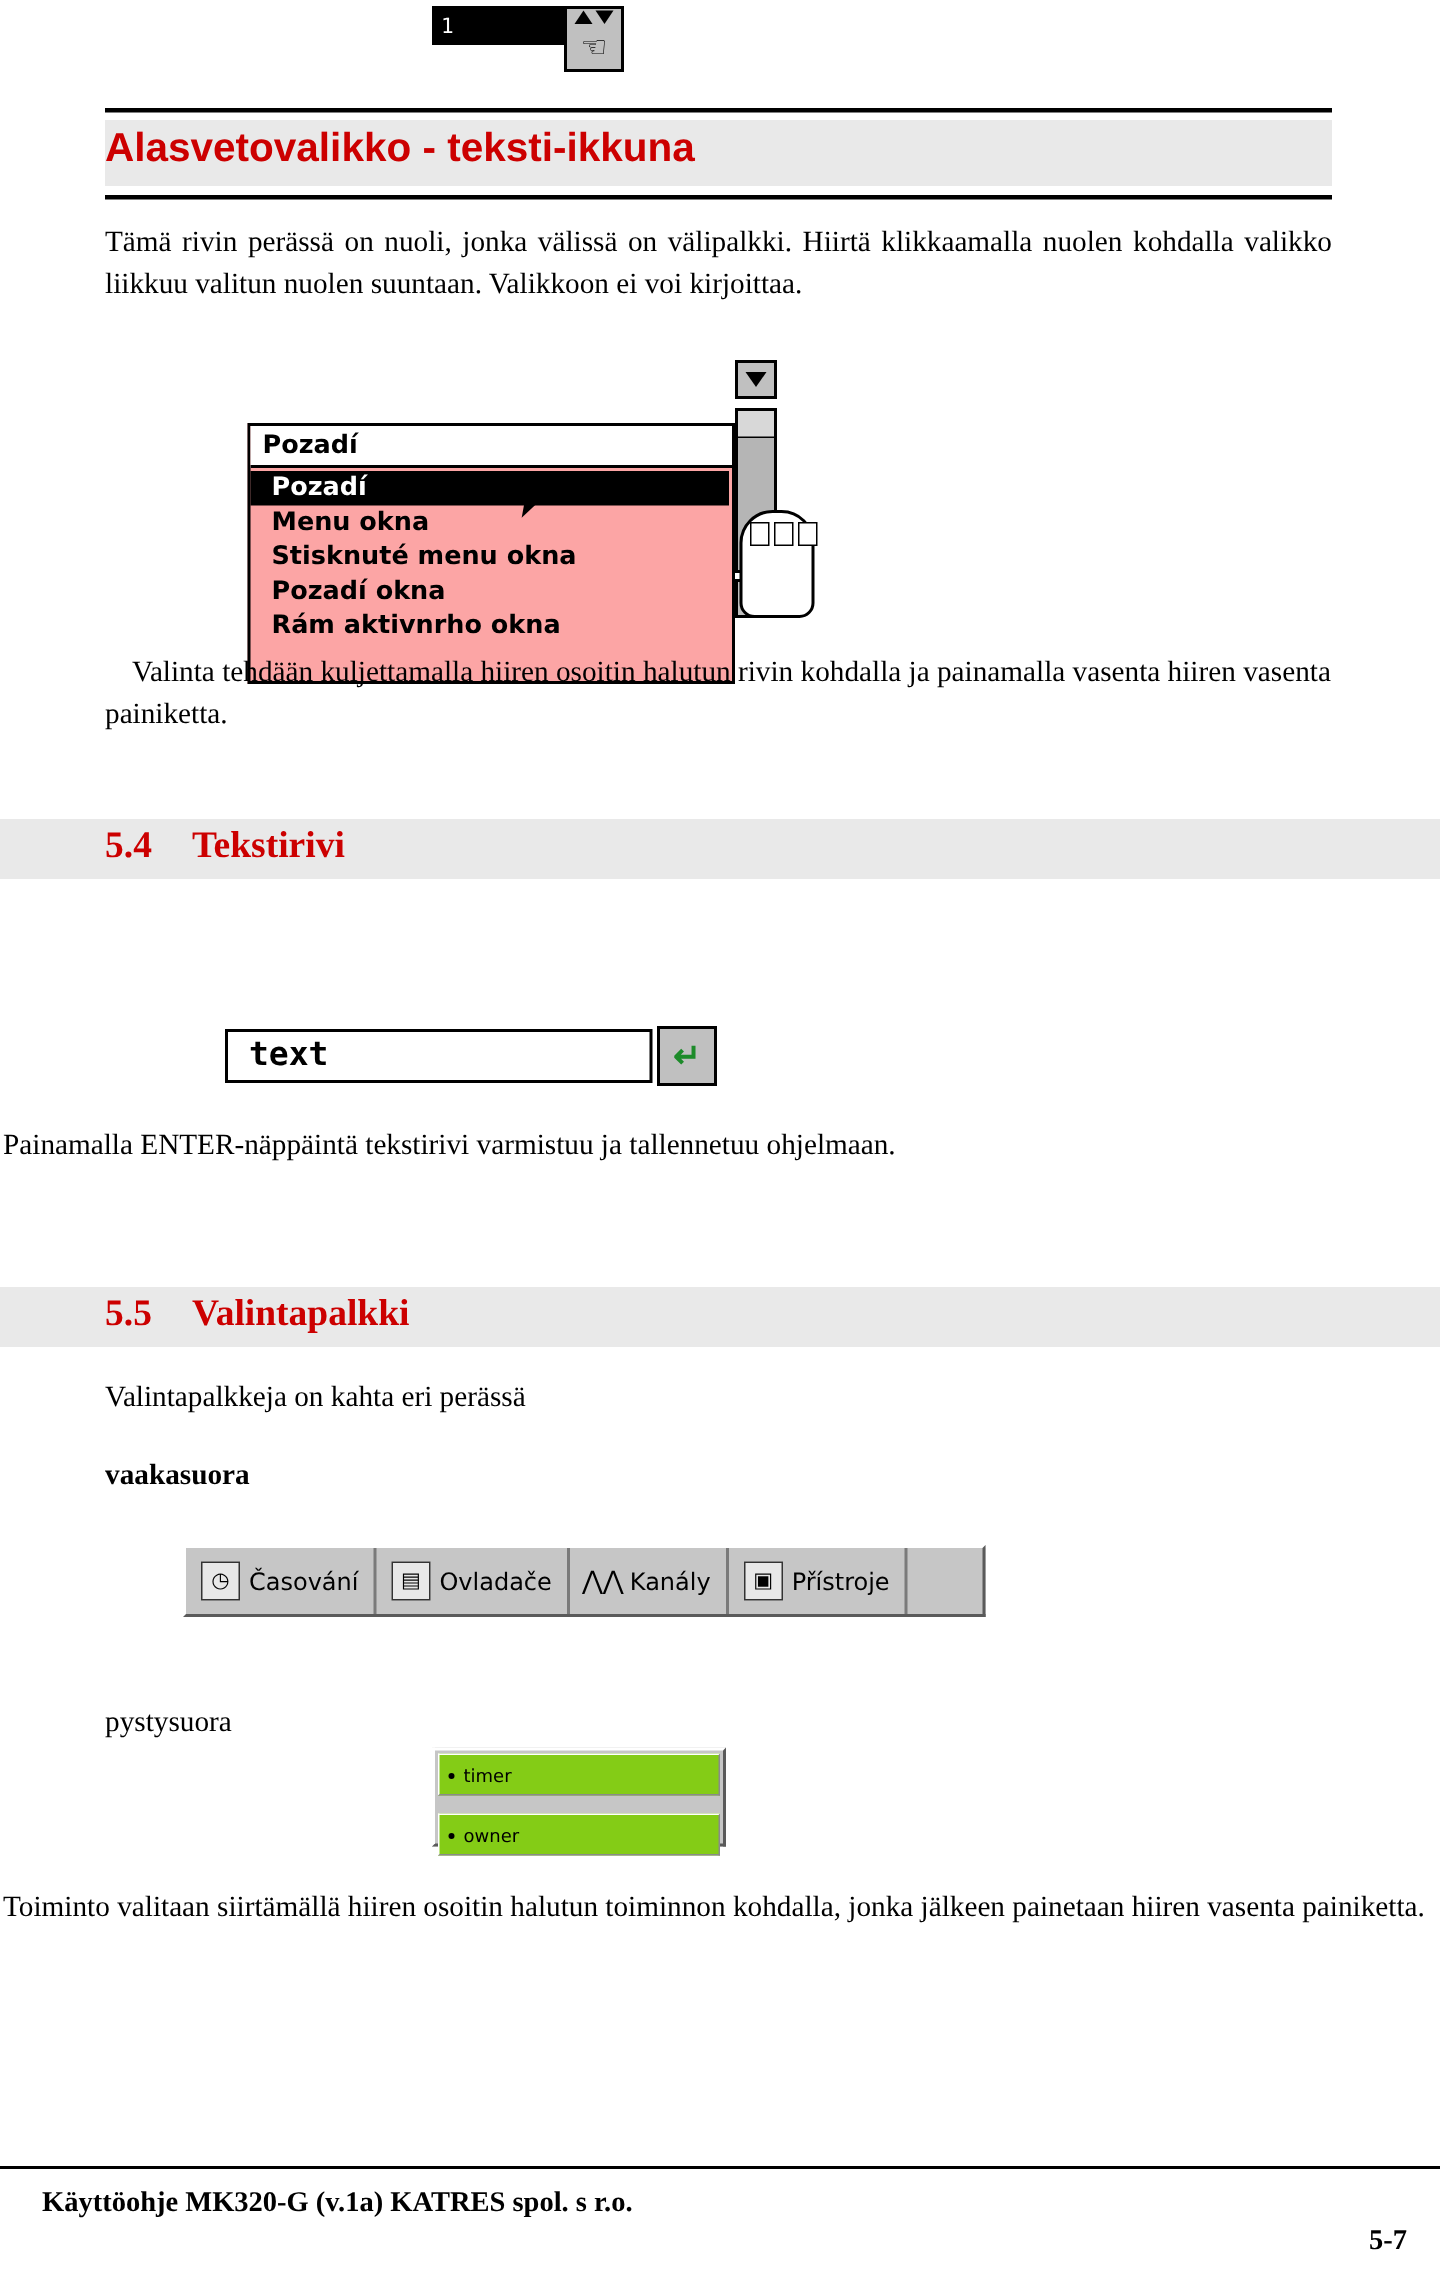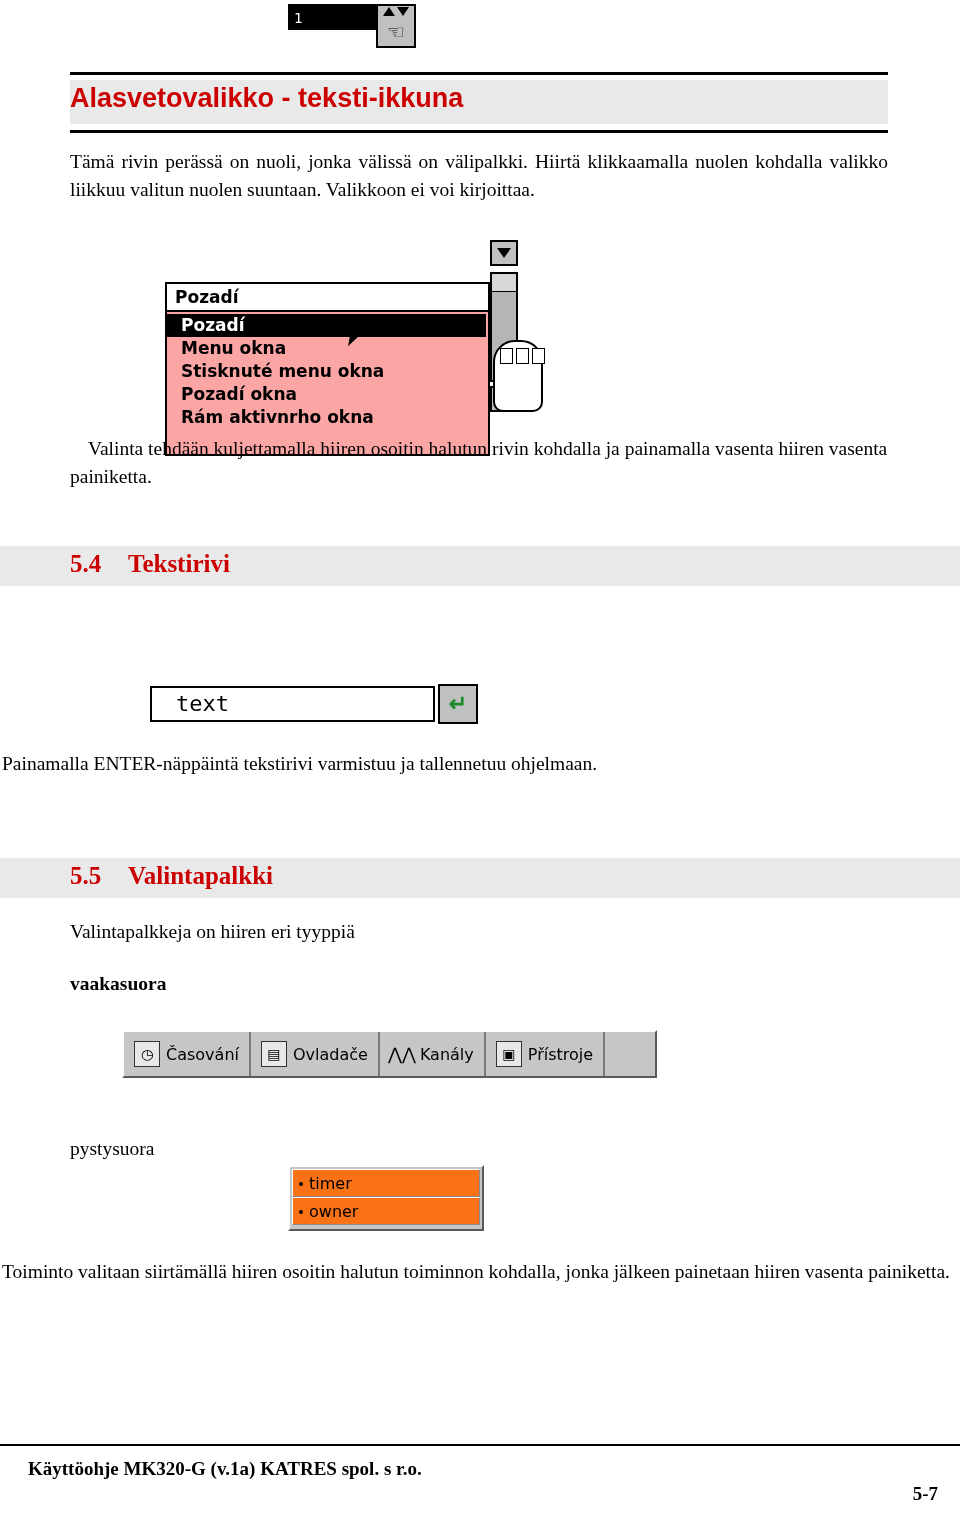--- a/index.html
+++ b/index.html
@@ -275,23 +275,23 @@
   .text-fig-input {
     position: absolute;
     left: 0; top: 0;
     width: 285px;
     height: 36px;
     border: 2px solid #000;
     background: #fff;
     box-sizing: border-box;
     font-family: "DejaVu Sans Mono", monospace;
     font-size: 22px;
-    font-weight: normal;
+    font-weight: bold;
     line-height: 32px;
-    padding-left: 24px;
+    padding-left: 14px;
     color: #000;
   }
   .text-fig-btn {
     position: absolute;
     left: 288px;
     top: -2px;
     width: 40px;
     height: 40px;
     border: 2px solid #000;
     background: #c0c0c0;
@@ -356,25 +356,25 @@
     border-bottom: 2px solid #5a5a5a;
     box-sizing: border-box;
     padding: 2px;
   }
   .vtool-item {
     height: 28px;
     line-height: 28px;
     border: 1px solid #8a8a8a;
     border-top-color: #ffffff;
     border-left-color: #ffffff;
-    background: #f97316;
+    background: #84cc16;
     font-family: "DejaVu Sans", sans-serif;
-    font-size: 16px;
+    font-size: 12px;
     padding-left: 16px;
-    margin-bottom: 0;
+    margin-bottom: 12px;
     position: relative;
     box-sizing: border-box;
   }
   .vtool-item::before {
     content: "";
     position: absolute;
     left: 6px;
     top: 12px;
     width: 4px;
     height: 4px;
@@ -478,21 +478,21 @@
     <div class="text-fig-btn">↵</div>
   </div>
 
   <div class="para" style="left:0px; top:750px; width:960px; padding-left:2px; box-sizing:border-box;">Painamalla ENTER-näppäintä tekstirivi varmistuu ja tallennetuu ohjelmaan.</div>
 
   <div class="h2-bar" style="top:858px;"></div>
   <div class="h2-text" style="left:70px; top:862px;">
     <span class="h2-num">5.5</span><span>Valintapalkki</span>
   </div>
 
-  <div class="para" style="left:70px; top:918px; width:700px; text-align:left;">Valintapalkkeja on hiiren eri tyyppiä</div>
+  <div class="para" style="left:70px; top:918px; width:700px; text-align:left;">Valintapalkkeja on kahta eri perässä</div>
 
   <div class="para" style="left:70px; top:970px; width:400px; font-weight:bold; text-align:left;">vaakasuora</div>
 
   <div class="htool">
     <div class="htool-item">
       <span class="htool-icon">◷</span>
       <span>Časování</span>
     </div>
     <div class="htool-item">
       <span class="htool-icon">▤</span>

